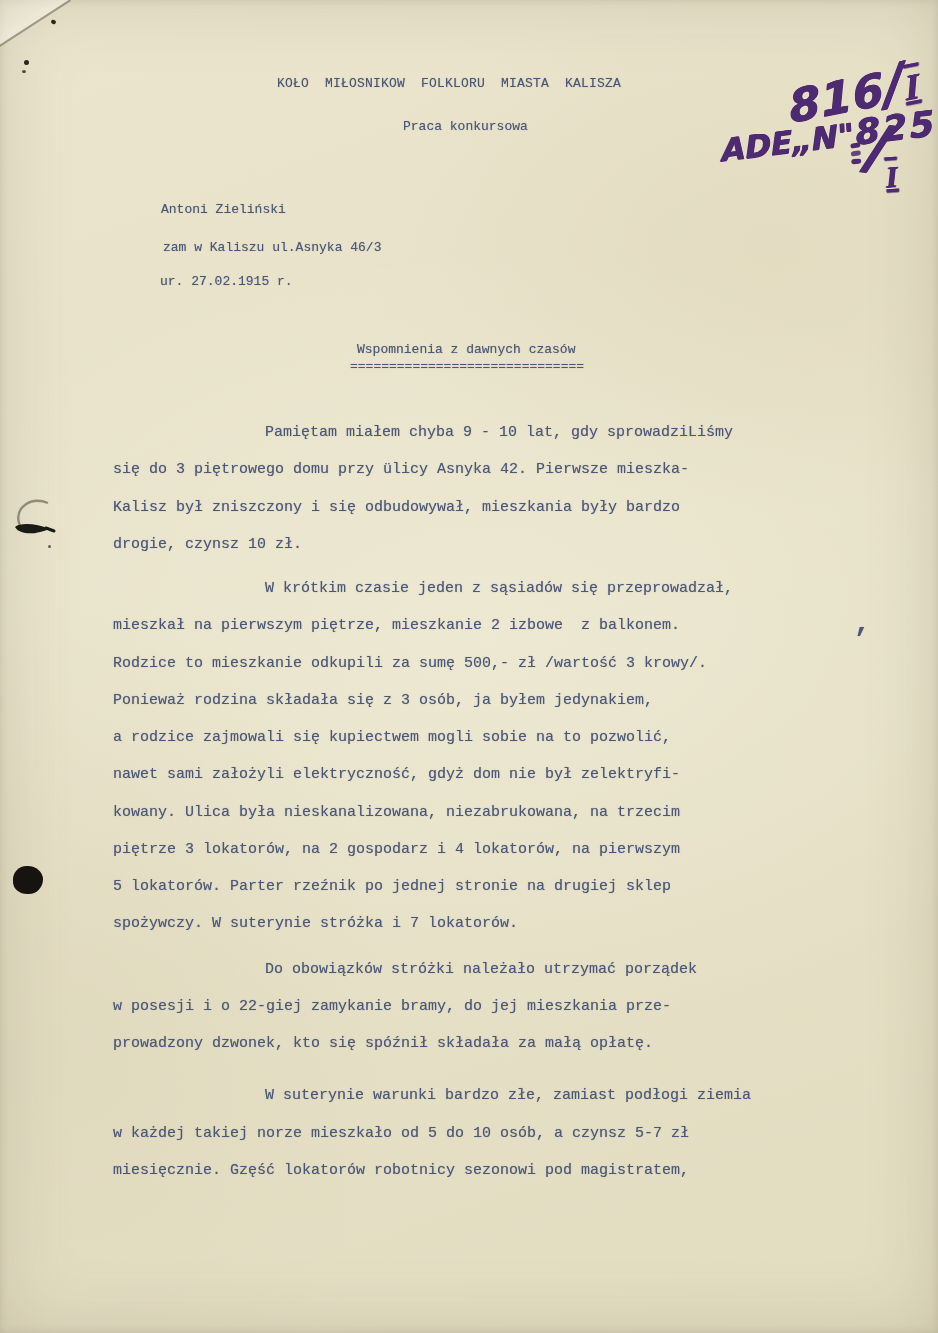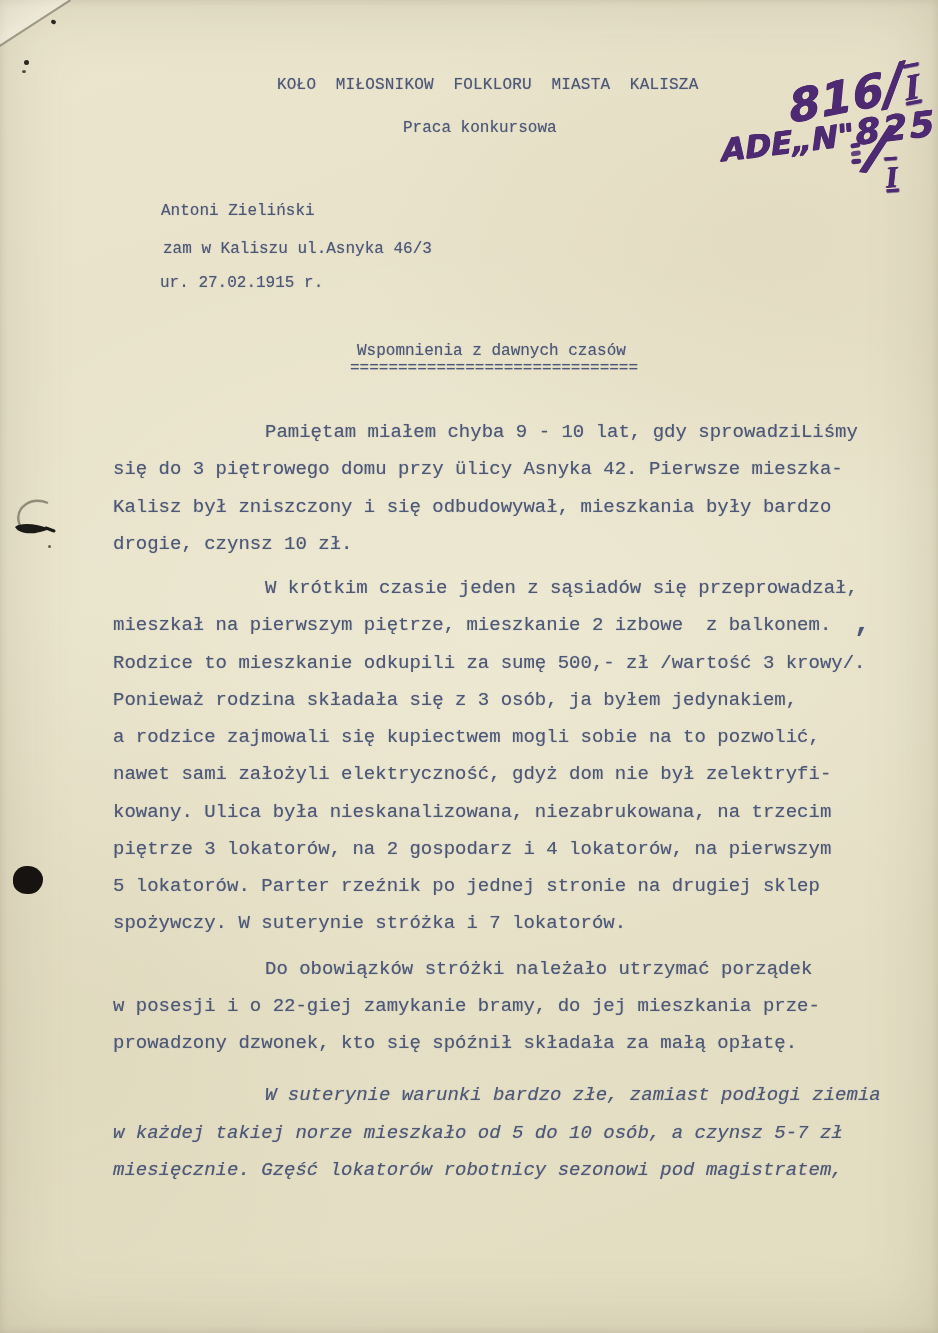--- a/index.html
+++ b/index.html
@@ -14,41 +14,41 @@
       radial-gradient(ellipse 520px 720px at 8% 78%, rgba(213,205,176,0.30), transparent 60%),
       radial-gradient(ellipse 900px 560px at 52% 48%, rgba(255,252,238,0.28), transparent 72%),
       linear-gradient(160deg,#ebe5ce 0%, #e7e1c8 45%, #e2dcc1 100%);
     box-shadow: inset 0 0 70px rgba(120,110,80,0.22), inset 0 0 8px rgba(110,100,75,0.18);
     font-family:"Liberation Mono","DejaVu Sans Mono",monospace;
     color:#4d5878;
   }
   .typed{
     position:absolute;
     white-space:pre;
-    font-size:16px;
+    font-size:13px;
     color:#4d5878;
     text-shadow:0 0 1px rgba(70,82,112,0.5);
   }
   .org{left:277px;top:76px;letter-spacing:0.2px;}
   .subtitle{left:403px;top:119px;text-align:right;}
   .author-name{left:161px;top:202px;}
   .author-address{left:163px;top:240px;}
   .author-birth{left:160px;top:274px;}
   .doc-title{left:357px;top:342px;}
   .doc-underline{left:350px;top:359px;letter-spacing:0;}
   .body-block{
     position:absolute;left:113px;top:414px;width:812px;
-    font-size:19px;line-height:37.25px;
+    font-size:15px;line-height:37.25px;
     text-shadow:0 0 1px rgba(70,82,112,0.5);
   }
   .line{white-space:pre;}
   .line.first{padding-left:152px;}
   .para.p1{margin-top:7px;}
   .para.p2{margin-top:8px;}
-  .para.p3{margin-top:15px;font-style:italic;}
+  .para.p3{margin-top:15px;}
   .stray-comma{left:854px;top:608px;font-size:28px;font-weight:bold;}
 
   
   .hw{position:absolute;color:#4e2a72;font-family:"DejaVu Sans",sans-serif;
       font-weight:bold;font-style:italic;
       text-shadow:0.6px 0 0 #4e2a72, -0.6px 0 0 #4e2a72, 0 0.6px 0 #4e2a72;}
   .hw-top{left:788px;top:60px;font-size:45px;transform:rotate(-11deg) skewX(-6deg);letter-spacing:1px;}
   .hw-top .slash{font-size:54px;}
   .roman{font-family:"Liberation Serif",serif;text-decoration:underline overline;font-size:0.8em;}
   .hw-ade{left:722px;top:116px;font-size:31px;transform:rotate(-7deg) skewX(-4deg);}

